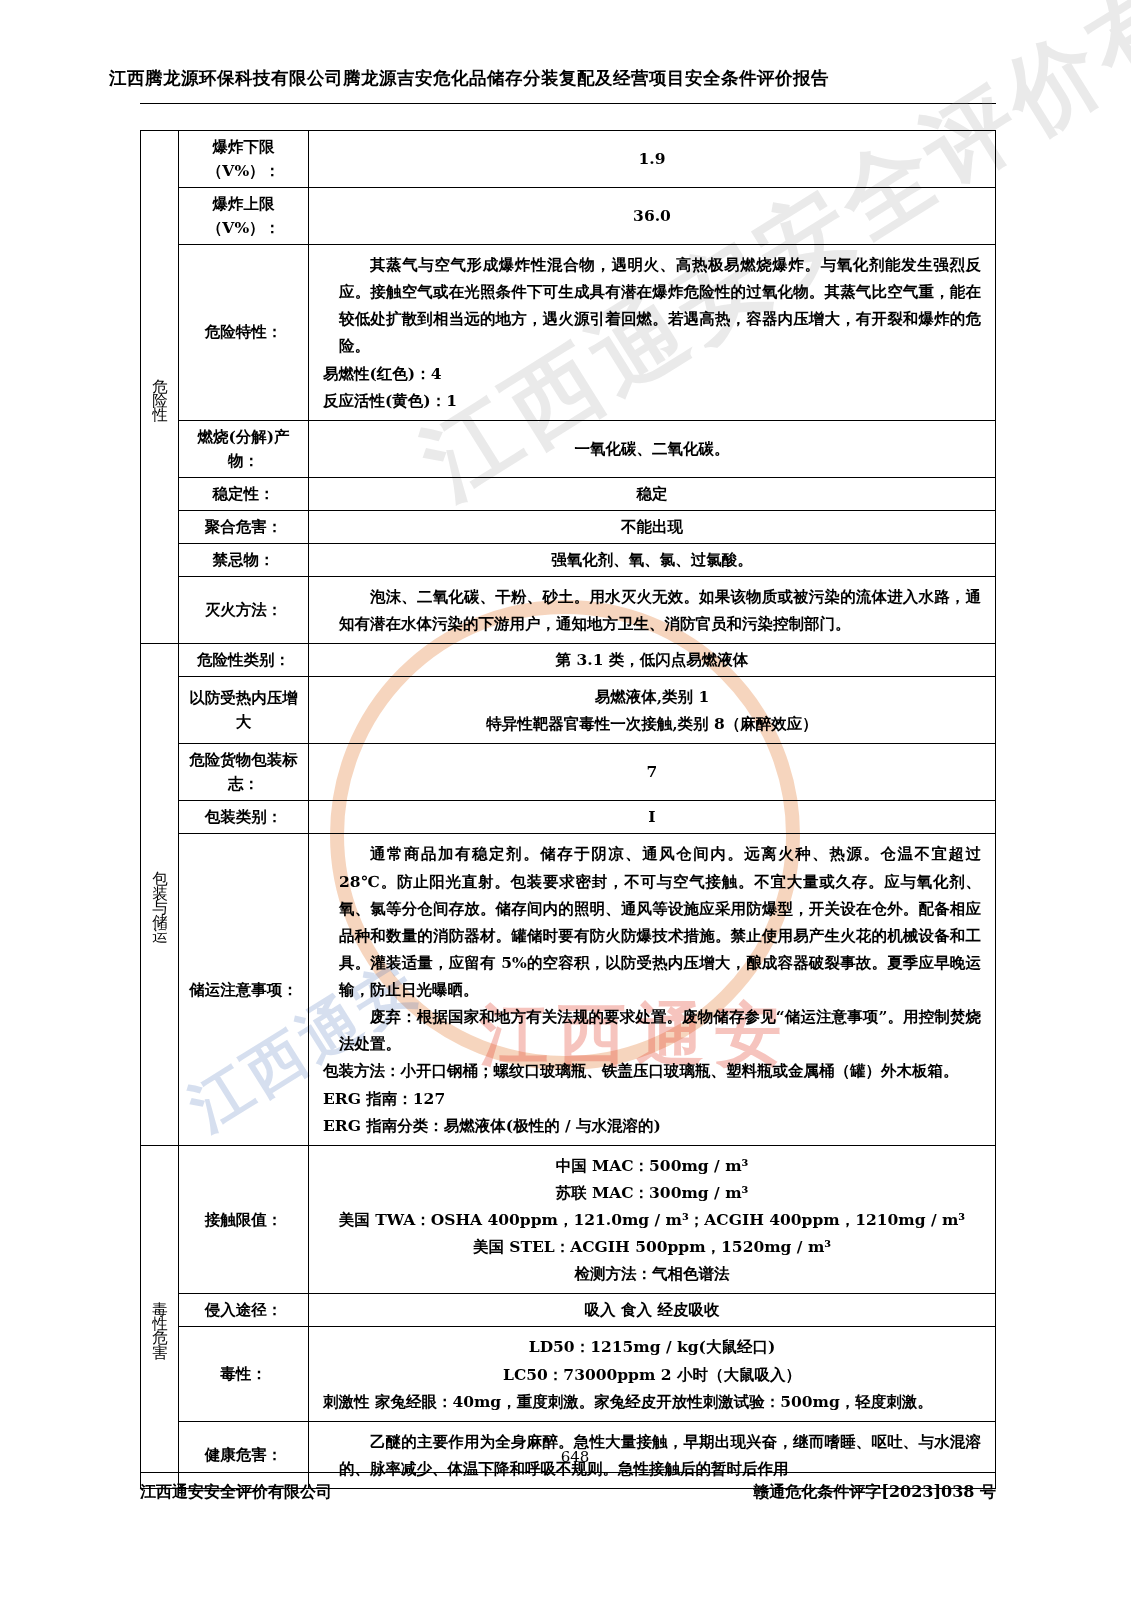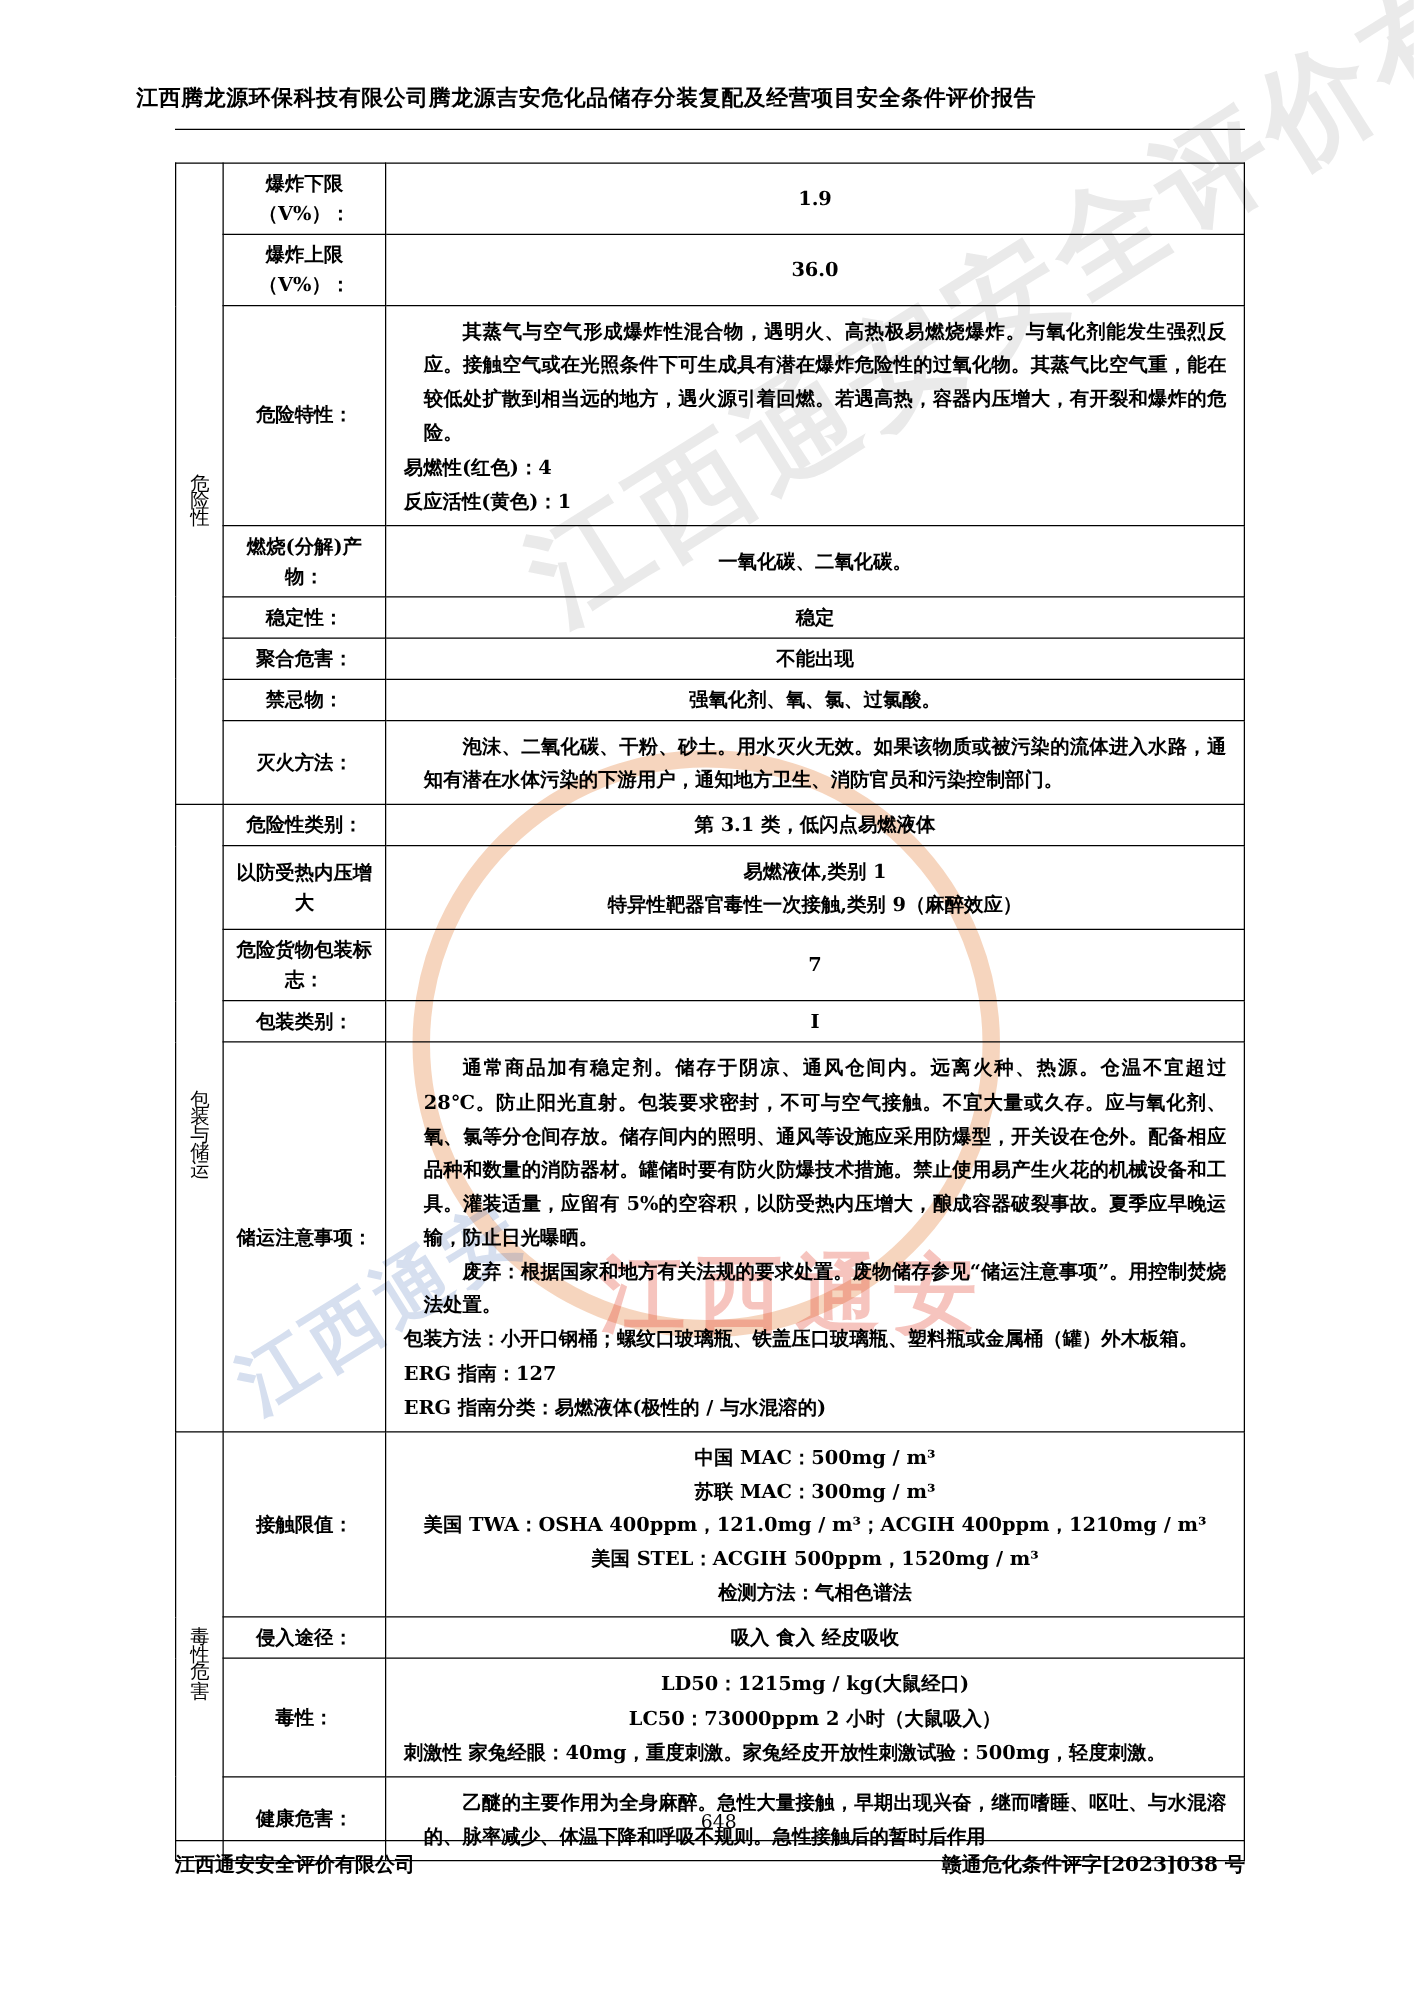--- a/index.html
+++ b/index.html
@@ -260,21 +260,21 @@
           <td class="side" rowspan="5">
             <span style="writing-mode:vertical-rl; text-orientation:upright; margin:0 auto; letter-spacing:14px; line-height:1.1;">包装与储运</span>
           </td>
           <td class="label">危险性类别：</td>
           <td class="value">第 3.1 类，低闪点易燃液体</td>
         </tr>
         <tr>
           <td class="label">以防受热内压增大</td>
           <td class="value center-block">
             <span class="line">易燃液体,类别 1</span>
-            <span class="line">特异性靶器官毒性一次接触,类别 9（麻醉效应）</span>
+            <span class="line">特异性靶器官毒性一次接触,类别 8（麻醉效应）</span>
           </td>
         </tr>
         <tr>
           <td class="label">危险货物包装标志：</td>
           <td class="value">7</td>
         </tr>
         <tr>
           <td class="label">包装类别：</td>
           <td class="value">Ⅰ</td>
         </tr>

